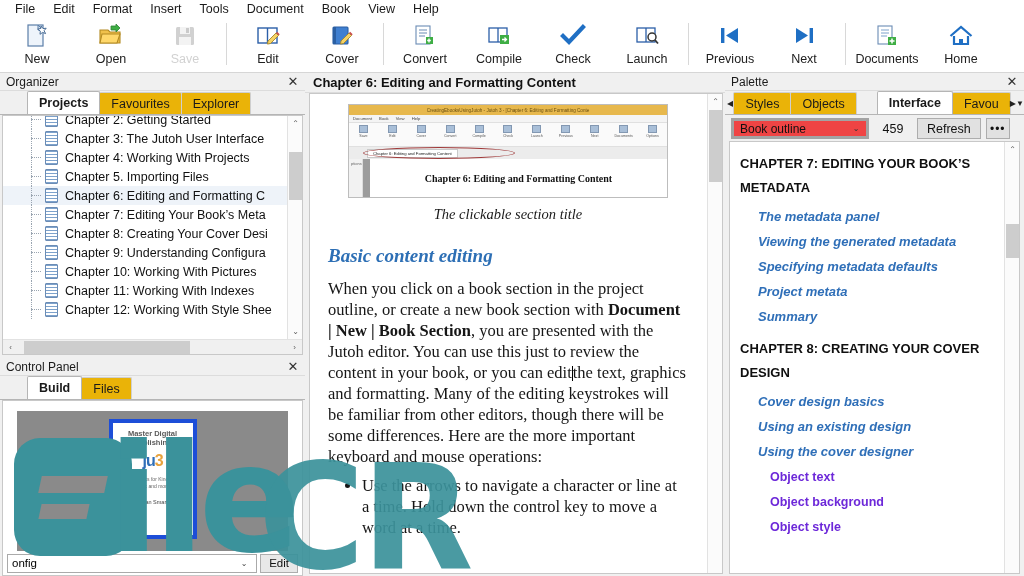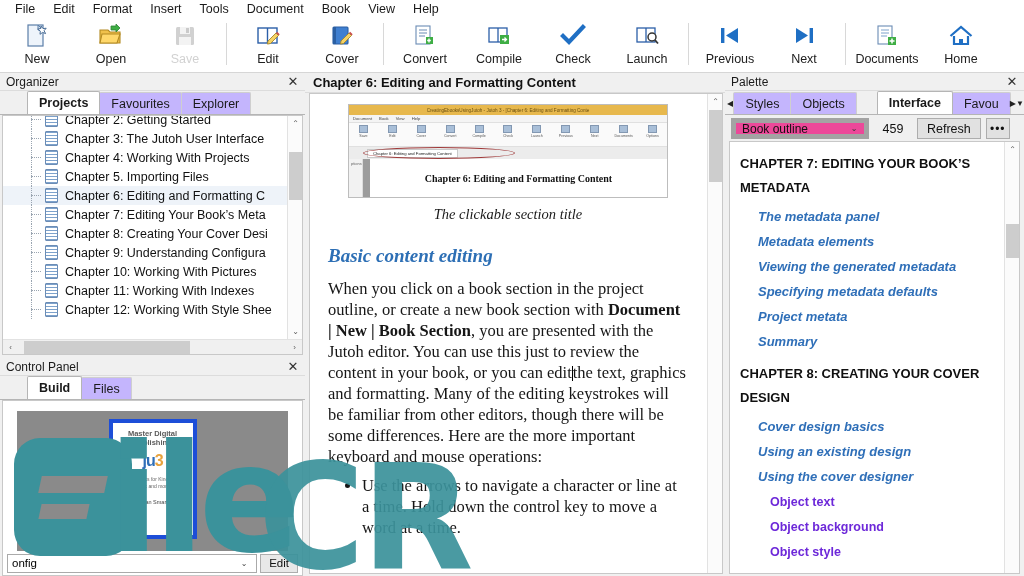--- a/index.html
+++ b/index.html
@@ -60,21 +60,21 @@
   }
   .pcap .ttl { flex:1; line-height: 16px; }
   .pcap .xbtn { width:16px; height:16px; display:flex;align-items:center;justify-content:center;
      font-size:13px; color:#333; cursor:default; }
 
   
   .tabstrip { height: 24px; display:flex; align-items:flex-end; background:#f0f0f0;
      border-bottom:1px solid #b5b5b5; padding-left: 6px; }
   .tab {
     height: 22px; padding: 0 11px; display:flex; align-items:center;
-    font-size: 12.5px; color:#1a1a1a; background:#c4b5fd;
+    font-size: 12.5px; color:#1a1a1a; background:#eab308;
     border:1px solid #cfcfcf; border-bottom:none; margin-right:-1px;
     border-radius: 2px 2px 0 0; cursor:default;
   }
   .tab.active { background:#ffffff; font-weight:bold; height:23px; border-color:#b5b5b5; position:relative; z-index:2;margin-left:21px;}
 
   
   .treewrap { flex:1; background:#ffffff; border:1px solid #c8c8c8; margin: 0 2px 0 2px;
      position:relative; overflow:hidden; display:flex; flex-direction:column;}
   .treescroll { flex:1; overflow:hidden; position:relative; }
   .trow { height:19px; display:flex; align-items:center; padding-left: 42px;
@@ -162,21 +162,21 @@
   .doc-ul { font-family:"Liberation Serif", serif; font-size:16.5px; line-height:21px;
      color:#161616; margin: 8px 0 0 0; padding-left: 34px;}
   .caret { display:inline-block; width:1px; height:15px; background:#000; vertical-align:-3px;}
 
   
   .pal-tabstrip { height:24px; display:flex; align-items:flex-end; background:#f0f0f0;
      border-bottom:1px solid #b5b5b5; padding-left:2px; }
   .pal-nav { width:14px; height:22px; display:flex; align-items:center; justify-content:center;
      font-size:8px; color:#222; }
   .pal-tool { height:26px; display:flex; align-items:center; gap:5px; padding:3px 4px 2px 6px; background:#f0f0f0;}
-  .combo { width:138px; height:21px; background:#ec4899; border:5px solid #a3a3a3; display:flex;
+  .combo { width:138px; height:21px; background:#ef4444; border:3px solid #a3a3a3; display:flex;
      align-items:center; padding:0 2px 0 6px; font-size:12px; color:#111;}
   .combo .cv { flex:1; }
   .combo .ca { width:16px; text-align:center; font-size:8px; color:#333;}
   .pal-count { width:38px; text-align:center; font-size:12.5px; color:#111;}
   .btn-std { height:21px; padding:0 9px; background:#e1e1e1; border:1px solid #adadad;
      display:flex; align-items:center; font-size:12.5px; color:#111;}
   .btn-dots{ width:24px; height:21px; background:#e1e1e1; border:1px solid #adadad;
      display:flex; align-items:center; justify-content:center; font-size:12px; color:#111; letter-spacing:1px;}
   .outline-wrap { flex:1; background:#ffffff; border:1px solid #c8c8c8; margin:0 4px 2px 4px;
      position:relative; overflow:hidden;}
@@ -619,21 +619,20 @@
           <span class="ca">⌄</span>
         </div>
         <div class="pal-count">459</div>
         <div class="btn-std">Refresh</div>
         <div class="btn-dots">•••</div>
       </div>
       <div class="outline-wrap">
         <div class="outline-list">
           <div class="ol-chap">CHAPTER 7: EDITING YOUR BOOK’S METADATA</div>
           <div class="ol-sec">The metadata panel</div>
-          <div class="ol-sec">Metadata elements</div>
           <div class="ol-sec">Viewing the generated metadata</div>
           <div class="ol-sec">Specifying metadata defaults</div>
           <div class="ol-sec">Project metata</div>
           <div class="ol-sec">Summary</div>
           <div class="ol-chap" style="margin-top:12px;">CHAPTER 8: CREATING YOUR COVER DESIGN</div>
           <div class="ol-sec">Cover design basics</div>
           <div class="ol-sec">Using an existing design</div>
           <div class="ol-sec">Using the cover designer</div>
           <div class="ol-sub">Object text</div>
           <div class="ol-sub">Object background</div>

